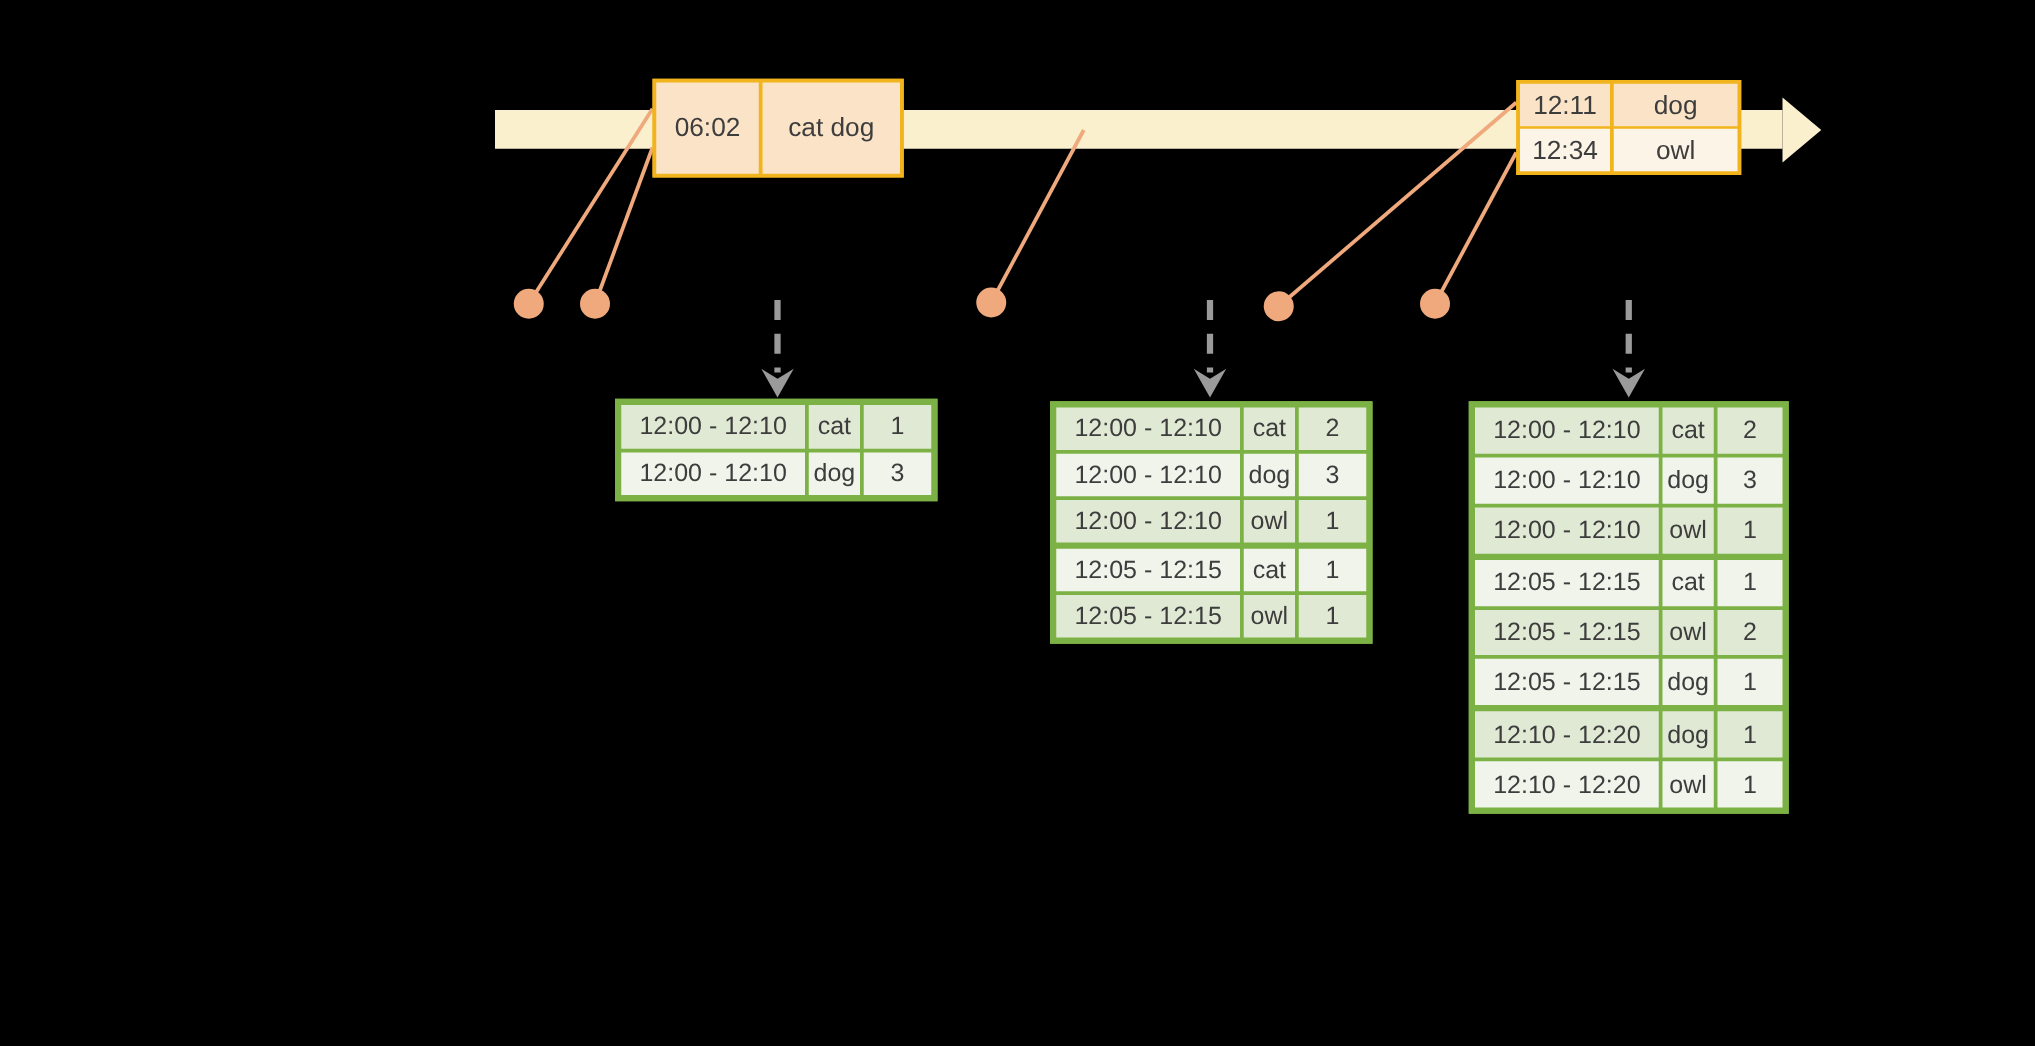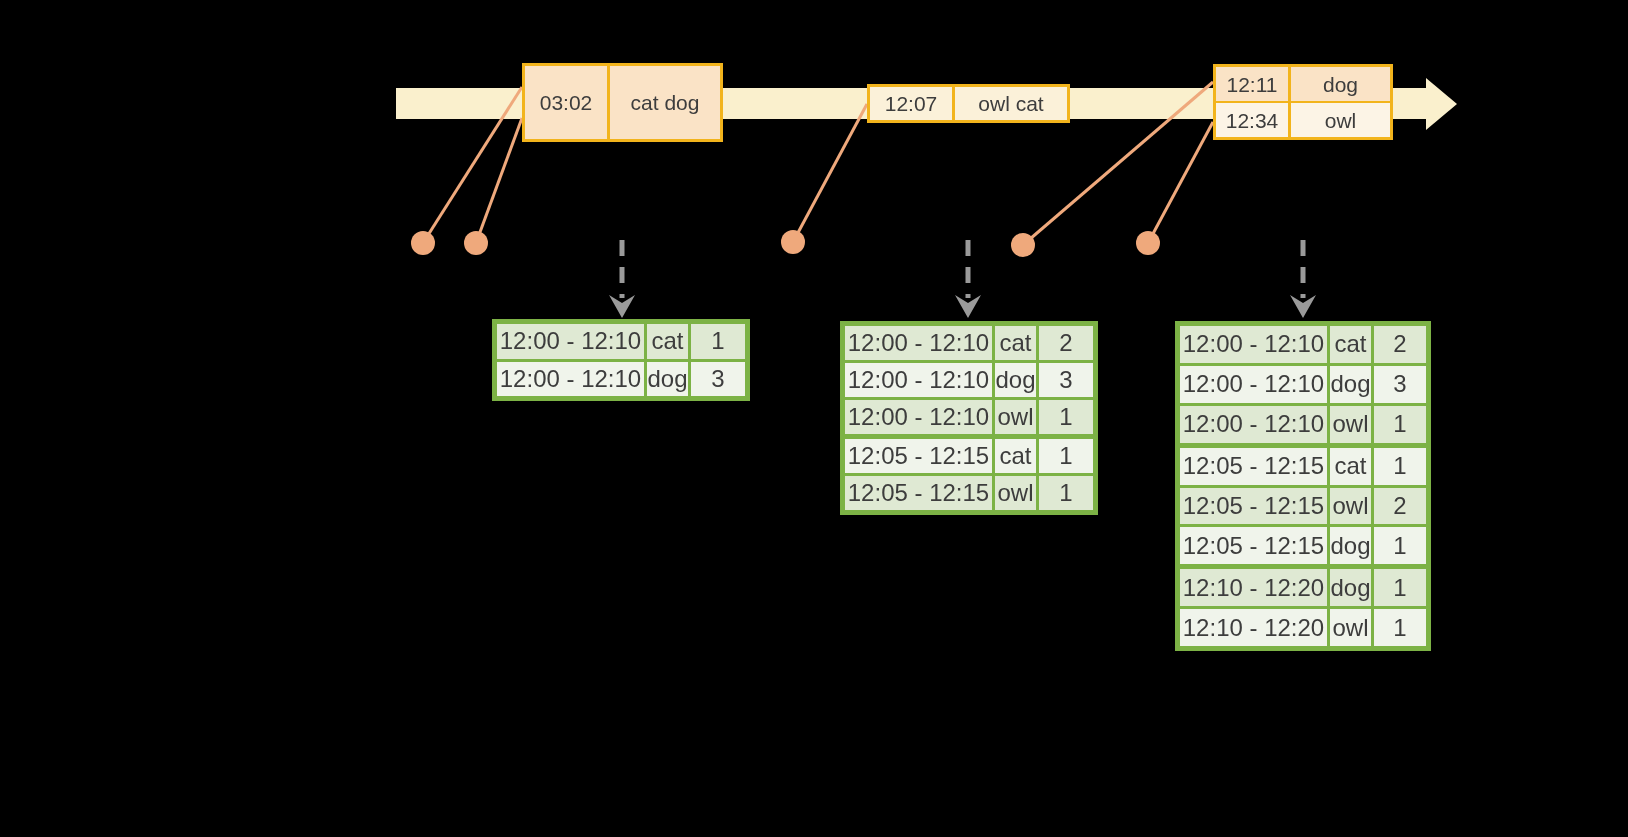--- a/index.html
+++ b/index.html
@@ -36,21 +36,21 @@
   .etime.narrow{width:72px;}
   .ewords{flex:1;}
   .fill-peach{background:var(--peach);}
   .fill-cream{background:var(--cream);}
   .fill-cream2{background:var(--cream2);}
   
   .gtable{position:absolute;z-index:3;background:var(--green);border:5px solid var(--green);
     display:flex;flex-direction:column;gap:3px;box-sizing:border-box;}
   .gtable .grow{display:flex;gap:3px;flex:1;}
   .gtable .grow.group-sep{margin-top:2px;}
-  .gcell{display:flex;align-items:center;justify-content:center;font-size:24px;line-height:1;}
+  .gcell{display:flex;align-items:center;justify-content:center;font-size:20px;line-height:1;}
   .gwindow{width:147px;flex:none;}
   .gword{width:41px;flex:none;}
   .gcount{flex:1;}
   .fill-gdark{background:var(--gdark);}
   .fill-glight{background:var(--glight);}
 </style>
 </head>
 <body>
 
 <div id="stage">
@@ -73,31 +73,25 @@
     <line x1="622" y1="240" x2="622" y2="298" stroke="#9A9A9A" stroke-width="5" stroke-dasharray="16 11"></line>
     <polygon points="609,295 622,318 635,295 622,303" fill="#9A9A9A"></polygon>
     <line x1="968" y1="240" x2="968" y2="298" stroke="#9A9A9A" stroke-width="5" stroke-dasharray="16 11"></line>
     <polygon points="955,295 968,318 981,295 968,303" fill="#9A9A9A"></polygon>
     <line x1="1303" y1="240" x2="1303" y2="298" stroke="#9A9A9A" stroke-width="5" stroke-dasharray="16 11"></line>
     <polygon points="1290,295 1303,318 1316,295 1303,303" fill="#9A9A9A"></polygon>
   </svg>
 
   <div class="etable" style="left:522px;top:63px;width:201px;height:79px;">
     <div class="erow">
-      <div class="ecell etime fill-peach">03:02</div>
+      <div class="ecell etime fill-peach">06:02</div>
       <div class="ecell ewords fill-peach">cat dog</div>
     </div>
   </div>
 
-  <div class="etable" style="left:867px;top:84px;width:203px;height:39px;">
-    <div class="erow">
-      <div class="ecell etime fill-cream2">12:07</div>
-      <div class="ecell ewords fill-cream2">owl cat</div>
-    </div>
-  </div>
 
   <div class="etable" style="left:1213px;top:64px;width:180px;height:76px;">
     <div class="erow">
       <div class="ecell etime narrow fill-peach">12:11</div>
       <div class="ecell ewords fill-peach">dog</div>
     </div>
     <div class="erow">
       <div class="ecell etime narrow fill-cream">12:34</div>
       <div class="ecell ewords fill-cream">owl</div>
     </div>

